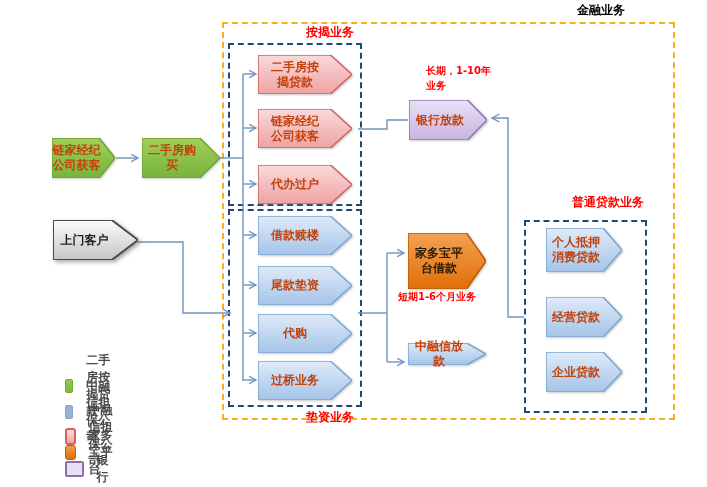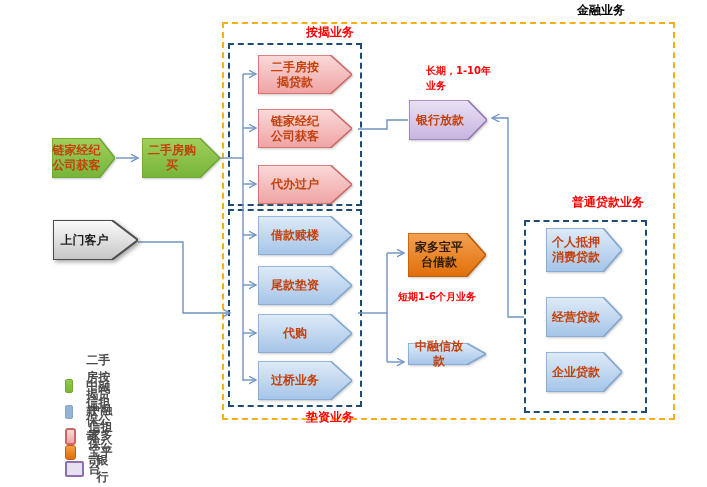--- a/index.html
+++ b/index.html
@@ -199,21 +199,21 @@
 
   <div class="node" style="left:409px;top:100px;width:78px;height:40px;">
     <svg class="shape" viewBox="0 0 100 100" preserveAspectRatio="none">
         <polygon points="0,0 75,0 100,50 75,100 0,100" fill="url(#gPurple)" stroke="#9378B6" stroke-width="1.6" vector-effect="non-scaling-stroke"></polygon>
       </svg>
     <span class="nlabel nowrap" style="padding-right:16px;">
         <span class="tx">银行放款</span>
       </span>
   </div>
 
-  <div class="node" style="left:408px;top:233px;width:78px;height:44px;">
+  <div class="node" style="left:408px;top:233px;width:78px;height:56px;">
     <svg class="shape" viewBox="0 0 100 100" preserveAspectRatio="none">
         <polygon points="0,0 75,0 100,50 75,100 0,100" fill="url(#gOrange)" stroke="#BF5E06" stroke-width="1.6" vector-effect="non-scaling-stroke"></polygon>
       </svg>
     <span class="nlabel w48" style="padding-right:16px;color:#2B1A05;">
         <span class="tx">家多宝平台借款</span>
       </span>
   </div>
 
   <div class="node" style="left:408px;top:343px;width:78px;height:22px;">
     <svg class="shape" viewBox="0 0 100 100" preserveAspectRatio="none">

